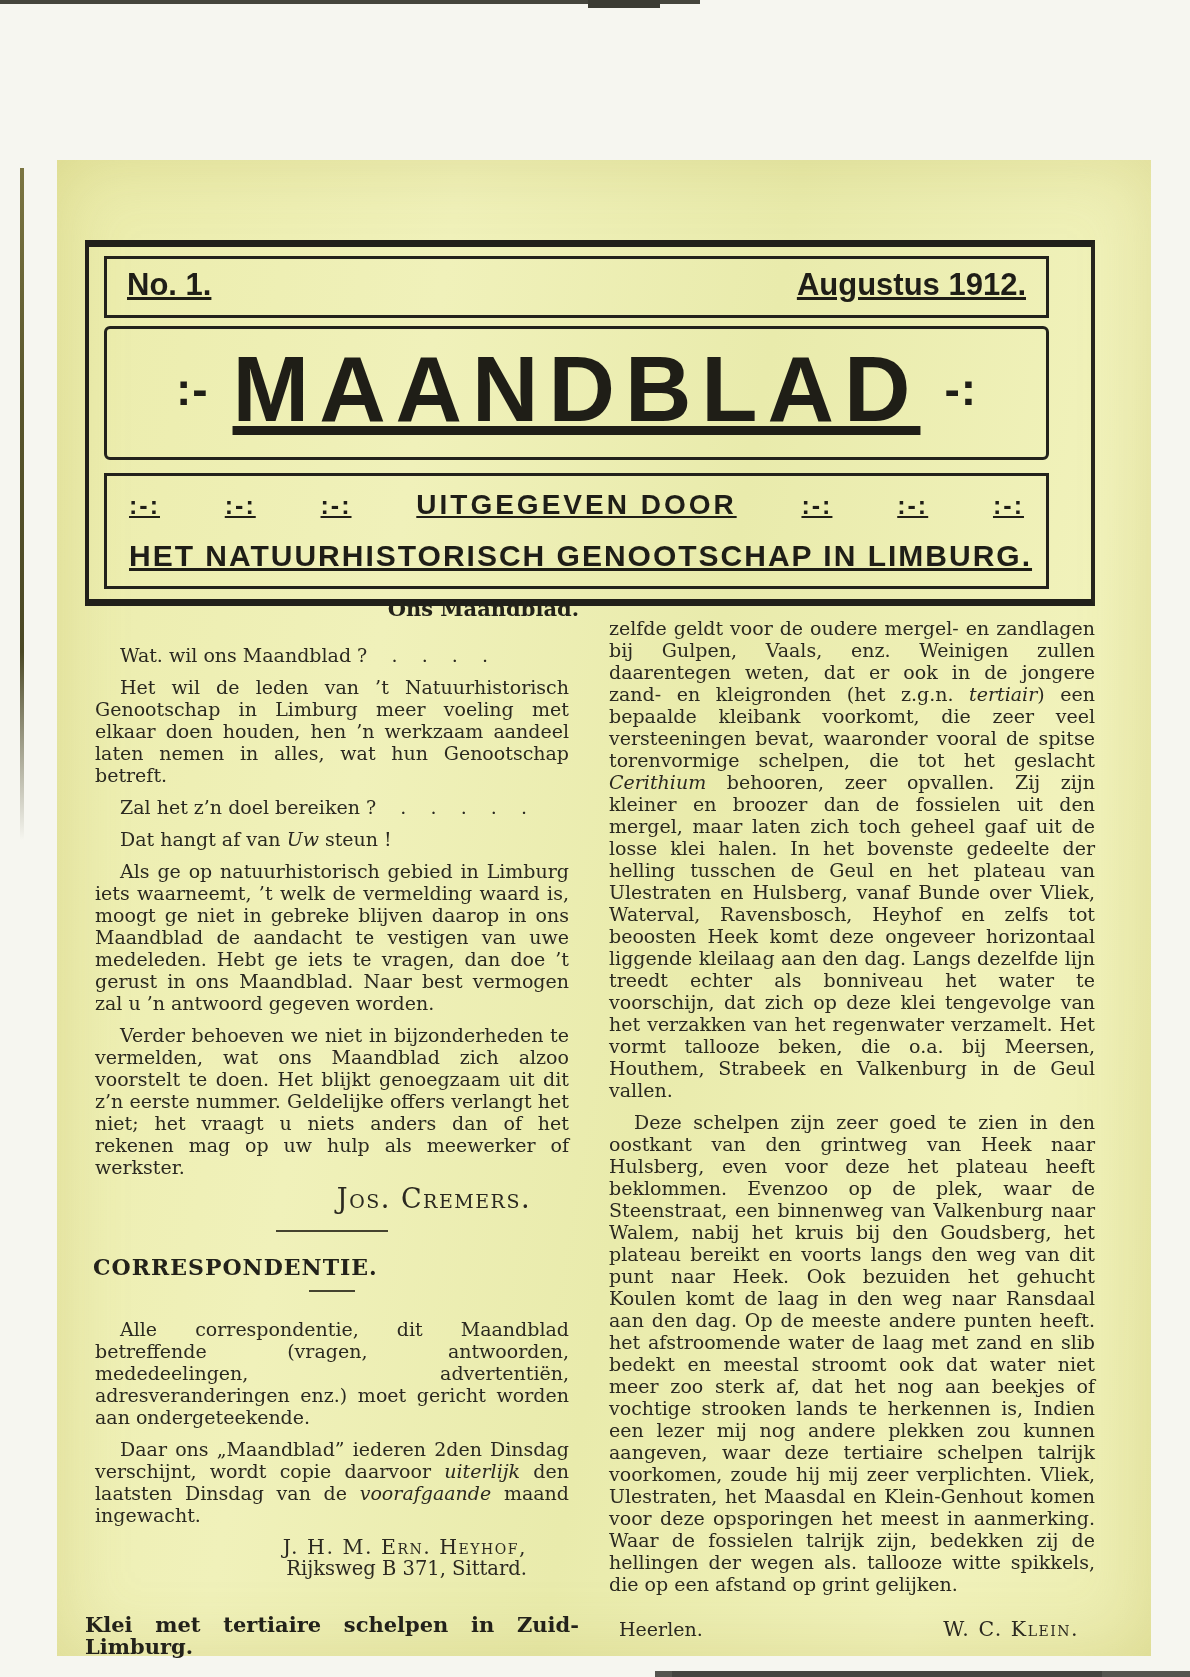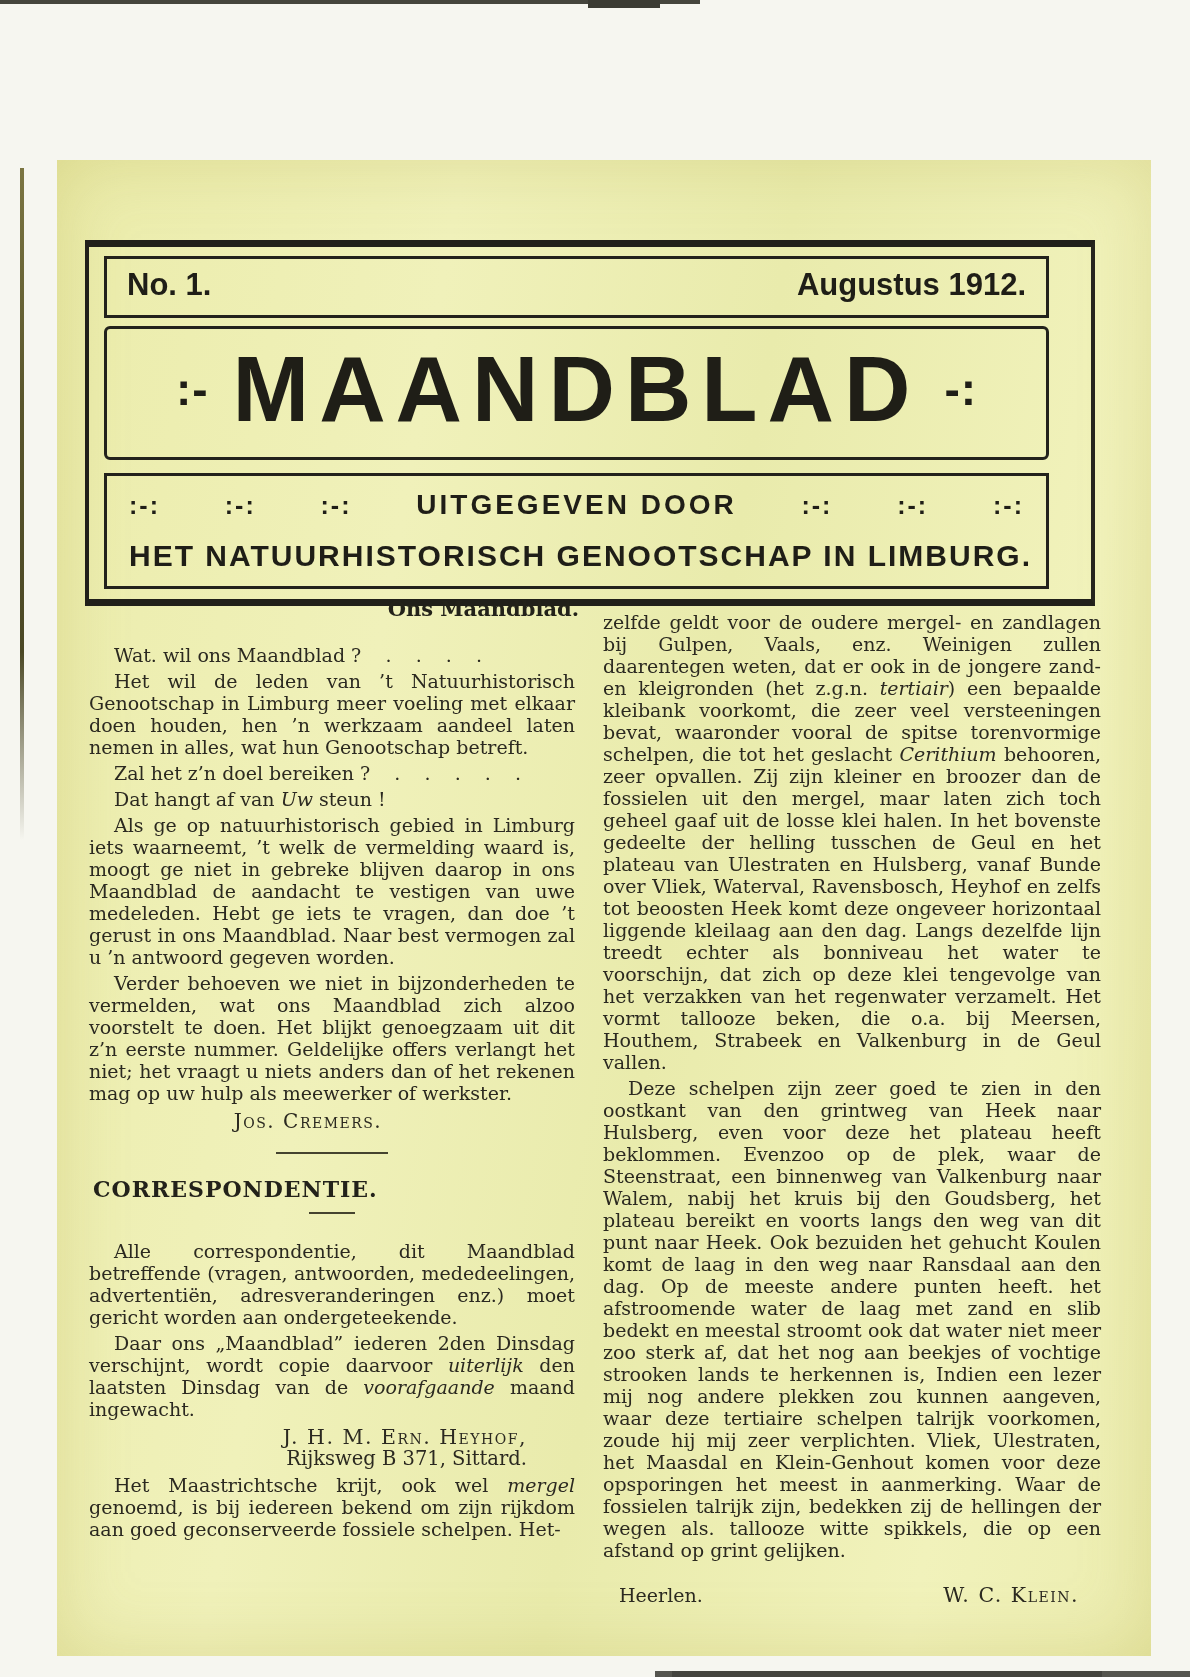--- a/index.html
+++ b/index.html
@@ -24,21 +24,21 @@
   }
 
   
   .masthead {
     position:absolute; left:28px; top:80px; width:1010px; box-sizing:border-box;
     border-top:7px solid #21201a; border-bottom:7px solid #21201a;
     border-left:4px solid #21201a; border-right:4px solid #26251e;
     padding:9px 42px 10px 15px;
     color:#1f1e17;
   }
-  .mast-box { border:3px solid #23221c; }
+  .mast-box { border:3px solid #23221c;text-decoration:underline; }
   .box-issue {
     display:flex; justify-content:space-between; align-items:baseline;
     padding:8px 20px 12px;
     font-family:"Liberation Sans", sans-serif; font-weight:bold; font-size:31px;
   }
   .box-title {
     margin-top:8px; padding:14px 6px 22px; text-align:center;
     font-family:"Liberation Sans", sans-serif; font-weight:bold;
     font-size:92px; line-height:92px; letter-spacing:10px; white-space:nowrap;border-radius:6px;
   }
@@ -52,31 +52,31 @@
   .pub-line1 { display:flex; justify-content:space-between; align-items:center;
     font-size:25px; letter-spacing:2px; }
   .pub-label { font-size:28px; letter-spacing:3px; }
   .pub-line2 { margin-top:18px; text-align:center; font-size:30px; letter-spacing:2px; white-space:nowrap; }
 
   
   .column { position:absolute; font-size:19px; line-height:22px;
     text-align:justify; color:#2b2920; }
   .col-left  { left:28px;  top:438px; width:494px; }
   .col-right { left:542px; top:447px; width:506px; }
-  .para { margin:4px; text-indent:25px; }
+  .para { margin:10px; text-indent:25px; }
   .para.noindent { text-indent:0; }
   .para i { font-style:italic; }
 
   .art-heading  { text-align:right; font-weight:bold; font-size:21px; margin:0 0 24px; color:#23221a; }
   .corr-heading { text-align:left; font-weight:bold; font-size:22px; letter-spacing:1px; margin:8px; color:#23221a; }
   .klei-heading { font-weight:bold; font-size:21px; text-align:justify; text-align-last:justify;
     margin:34px 0 22px; color:#23221a; }
 
-  .sig-cremers { text-align:center; padding-right:48px; margin-top:6px;
-    font-variant:small-caps; letter-spacing:1.5px; font-size:20px; }
+  .sig-cremers { text-align:right; padding-right:48px; margin-top:6px;
+    font-variant:small-caps; letter-spacing:1.5px; font-size:27px; }
   .divider { width:112px; border:0; border-top:2px solid #45432f; margin:20px auto 24px; }
   .divider-short { width:46px; border:0; border-top:2px solid #45432f; margin:12px auto 26px; }
   .sig-gadiot { text-align:right; padding-right:52px; margin-top:6px; font-size:19.5px; }
   .sig-gadiot .name { font-variant:small-caps; letter-spacing:1.5px; font-size:20.5px; }
   .sig-row { display:flex; justify-content:space-between; margin-top:23px; padding:0 26px 0 20px; }
   .sig-klein { font-variant:small-caps; letter-spacing:1.5px; font-size:20.5px; }
 </style>
 </head>
 <body>
 
@@ -128,20 +128,21 @@
     <hr class="divider-short">
     <div>
         <p class="para">Alle correspondentie, dit Maandblad betreffende (vragen, antwoorden, mededeelingen, advertentiën, adresveranderingen enz.) moet gericht worden aan ondergeteekende.</p>
         <p class="para">Daar ons „Maandblad” iederen 2den Dinsdag verschijnt, wordt copie daarvoor <i>uiterlijk</i> den laatsten Dinsdag van de <i>voorafgaande</i> maand ingewacht.</p>
       </div>
     <div class="sig-gadiot">
       <div class="name">J. H. M. Ern. Heyhof,</div>
       <div>Rijksweg B 371, Sittard.</div>
     </div>
 
+    <h3 class="klei-heading">Klei met tertiaire schelpen in Zuid-Limburg.</h3>
     <div>
         <p class="para">Het Maastrichtsche krijt, ook wel <i>mergel</i> genoemd, is bij iedereen bekend om zijn rijkdom aan goed geconserveerde fossiele schelpen.  Het-</p>
       </div>
   </div>
 
   <div class="column col-right">
     <div>
         <p class="para noindent">zelfde geldt voor de oudere mergel- en zandlagen bij Gulpen, Vaals, enz.  Weinigen zullen daarentegen weten, dat er ook in de jongere zand- en kleigronden (het z.g.n. <i>tertiair</i>) een bepaalde kleibank voorkomt, die zeer veel versteeningen bevat, waaronder vooral de spitse torenvormige schelpen, die tot het geslacht <i>Cerithium</i> behooren, zeer opvallen.  Zij zijn kleiner en broozer dan de fossielen uit den mergel, maar laten zich toch geheel gaaf uit de losse klei halen.  In het bovenste gedeelte der helling tusschen de Geul en het plateau van Ulestraten en Hulsberg, vanaf Bunde over Vliek, Waterval, Ravensbosch, Heyhof en zelfs tot beoosten Heek komt deze ongeveer horizontaal liggende kleilaag aan den dag. Langs dezelfde lijn treedt echter als bonniveau het water te voorschijn, dat zich op deze klei tengevolge van het verzakken van het regenwater verzamelt.  Het vormt tallooze beken, die o.a. bij Meersen, Houthem, Strabeek en Valkenburg in de Geul vallen.</p>
         <p class="para">Deze schelpen zijn zeer goed te zien in den oostkant van den grintweg van Heek naar Hulsberg, even voor deze het plateau heeft beklommen.  Evenzoo op de plek, waar de Steenstraat, een binnenweg van Valkenburg naar Walem, nabij het kruis bij den Goudsberg, het plateau bereikt en voorts langs den weg van dit punt naar Heek. Ook bezuiden het gehucht Koulen komt de laag in den weg naar Ransdaal aan den dag.  Op de meeste andere punten heeft. het afstroomende water de laag met zand en slib bedekt en meestal stroomt ook dat water niet meer zoo sterk af, dat het nog aan beekjes of vochtige strooken lands te herkennen is,  Indien een lezer mij nog andere plekken zou kunnen aangeven, waar deze tertiaire schelpen talrijk voorkomen, zoude hij mij zeer verplichten.  Vliek, Ulestraten, het Maasdal en Klein-Genhout komen voor deze opsporingen het meest in aanmerking.  Waar de fossielen talrijk zijn, bedekken zij de hellingen der wegen als. tallooze witte spikkels, die op een afstand op grint gelijken.</p>
       </div>

